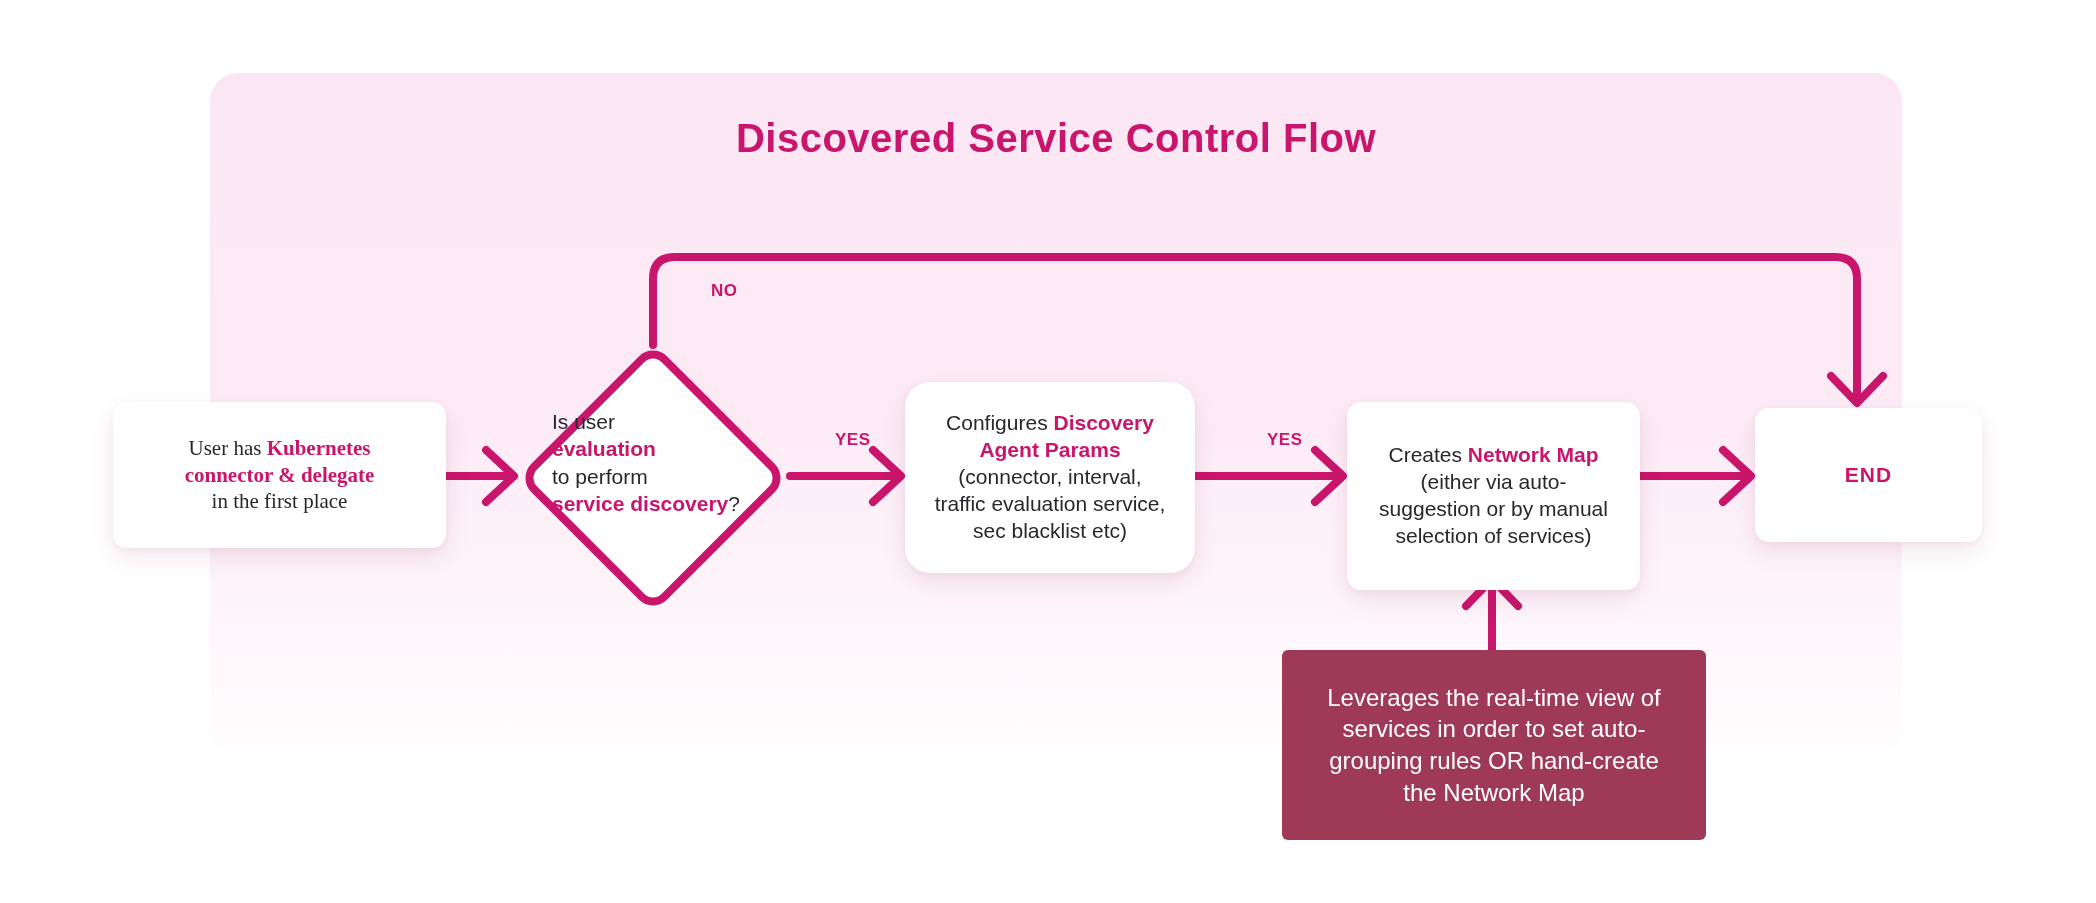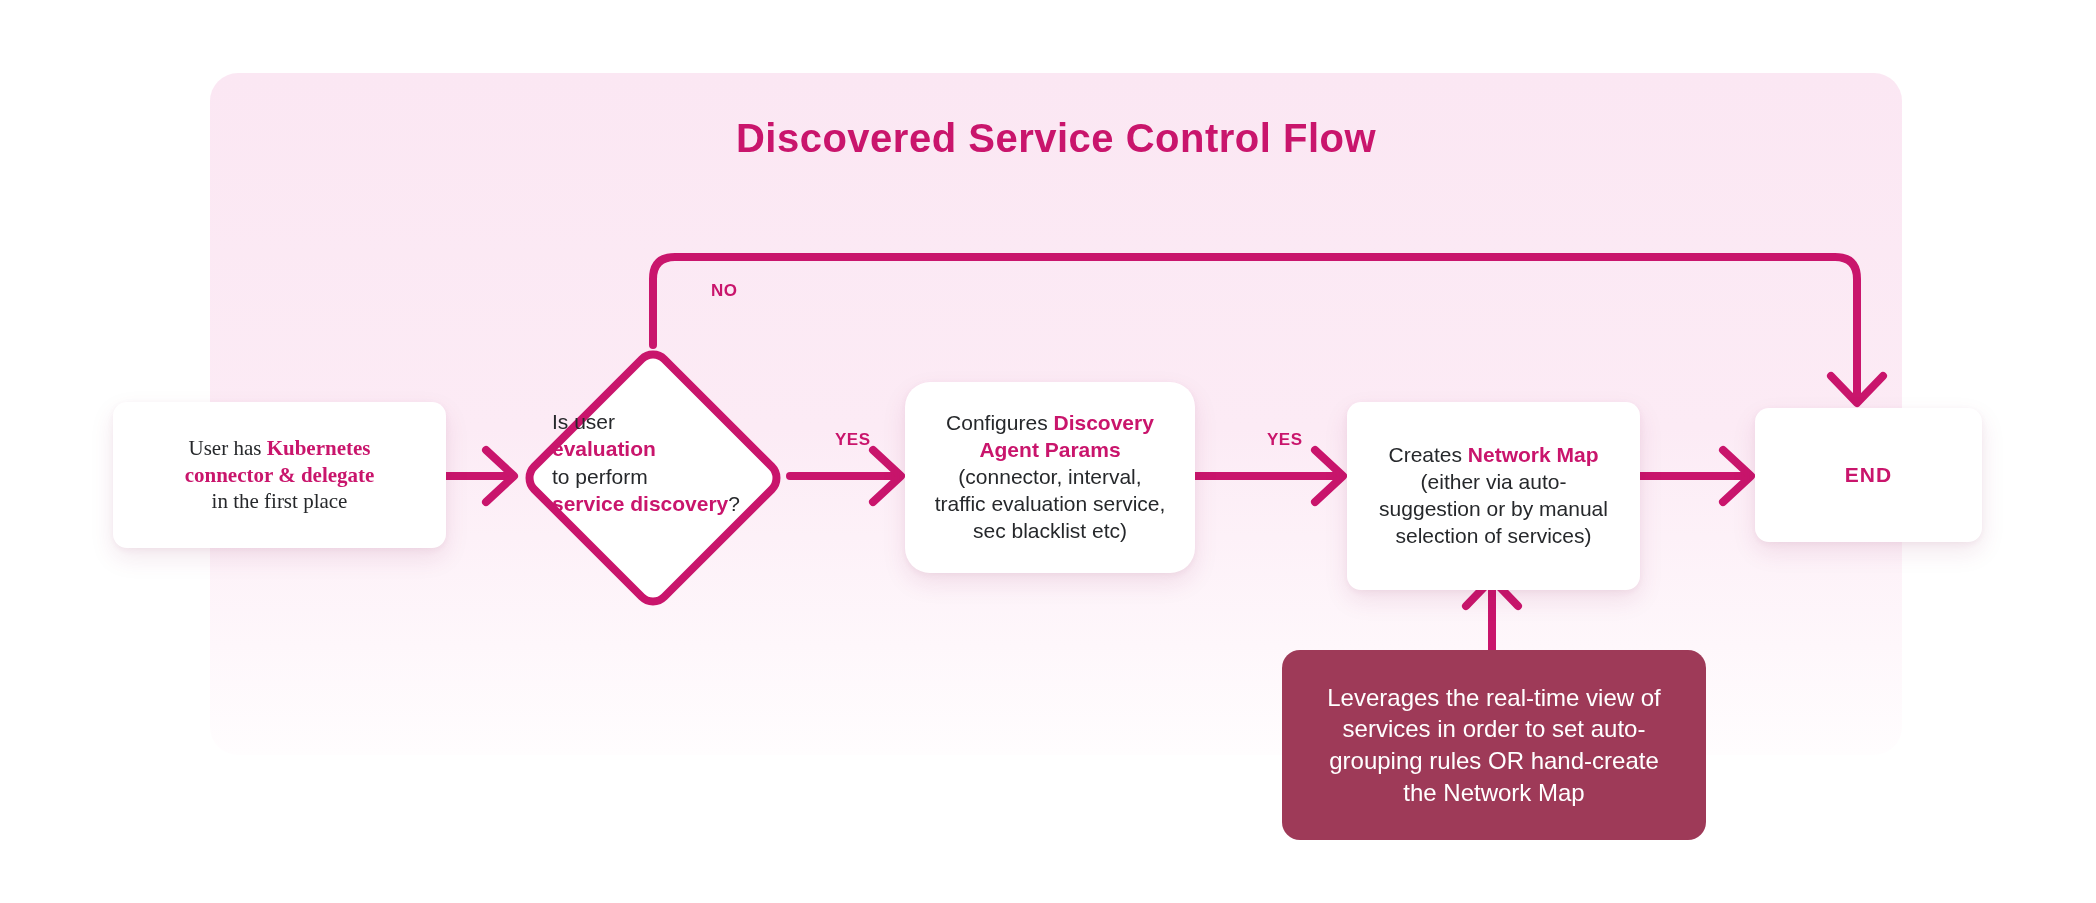--- a/index.html
+++ b/index.html
@@ -90,21 +90,21 @@
     text-align: left;
     font-size: 21px;
     line-height: 1.3;
     color: var(--ink);
   }
   .note {
     position: absolute;
     left: 1282px; top: 650px;
     width: 424px; height: 190px;
     background: var(--note-bg);
-    border-radius: 18px;
+    border-radius: 6px;
     color: #ffffff;
     display: flex;
     align-items: center;
     justify-content: center;
     text-align: center;
     font-size: 24px;
     line-height: 1.32;
   }
   .edge-label {
     position: absolute;

